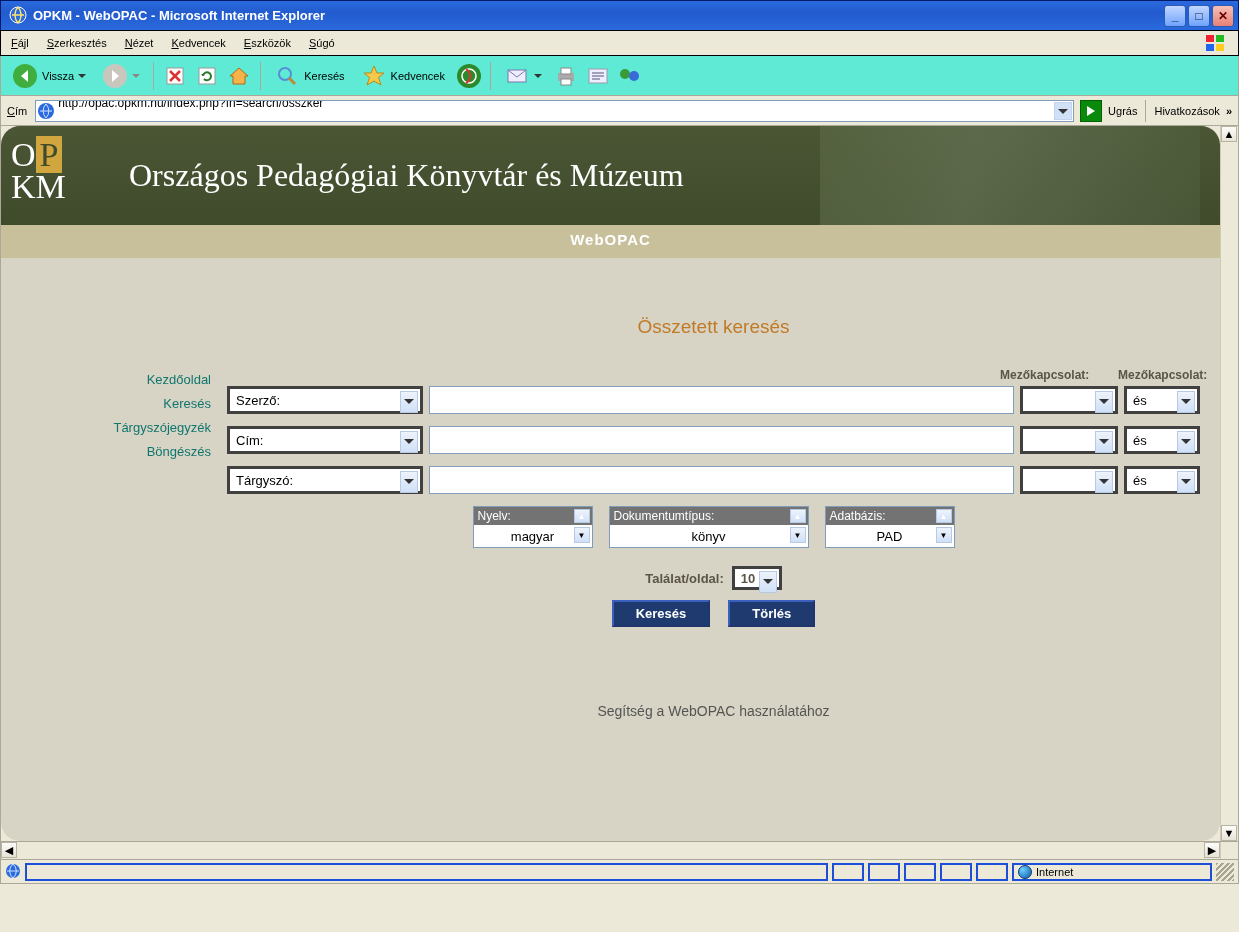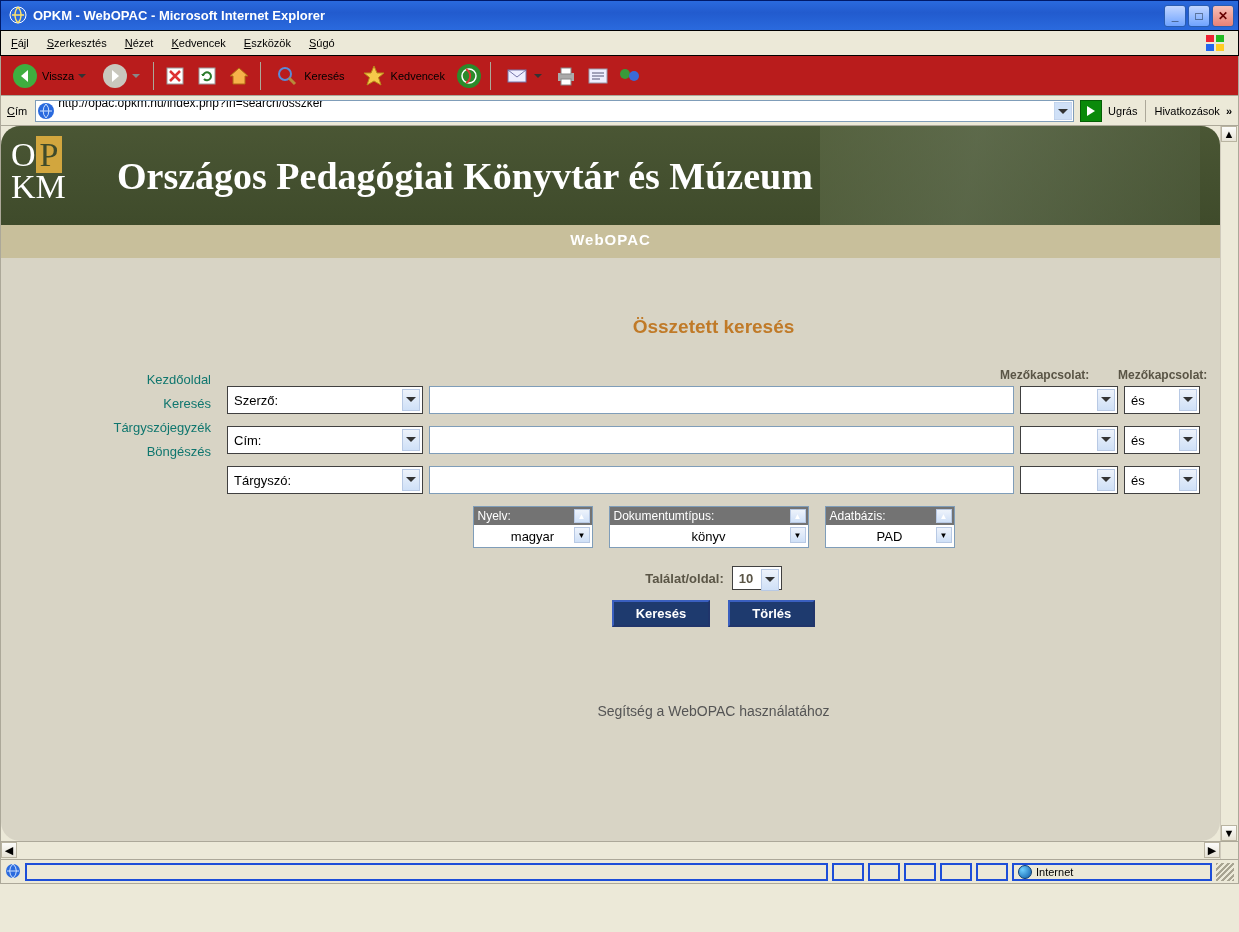--- a/index.html
+++ b/index.html
@@ -12,21 +12,21 @@
   .titlebar-title { font-weight:bold; font-size:13px; flex:1; }
   .win-btns { display:flex; gap:2px; }
   .win-btn { width:22px; height:22px; background:linear-gradient(#c2d6ff,#6fa3ff); border:1px solid #2a5db0; border-radius:3px; display:flex; align-items:center; justify-content:center; color:#123; font-weight:bold; font-size:12px; }
   .win-btn.close { background:linear-gradient(#f7bfb8,#e88176); color:#600; }
 
   .menubar { background:#ece9d8; border:1px solid #000000; padding:4px 10px; display:flex; align-items:center; gap:18px; height:26px; }
   .menubar span u { text-decoration:underline; }
   .menubar .spacer { flex:1; }
   .flag { width:24px; height:20px; }
 
-  .toolbar { background:#b91c1c; border:1px solid #aca899; border-top:none; padding:2px 6px; display:flex; align-items:center; gap:6px; height:40px; }
+  .toolbar { background:#5eead4; border:1px solid #aca899; border-top:none; padding:2px 6px; display:flex; align-items:center; gap:6px; height:40px; }
   .tbtn { display:flex; align-items:center; gap:4px; padding:2px 4px; border:1px solid transparent; border-radius:3px; }
   .ticon { width:26px; height:26px; display:flex; align-items:center; justify-content:center; }
   .dropdown-caret { width:8px; display:inline-flex; align-items:center; }
   .pipe { width:1px; height:28px; background:#aca899; margin:0 2px; }
 
   .addrbar { background:#ece9d8; border:1px solid #aca899; border-top:none; padding:3px 6px; display:flex; align-items:center; gap:6px; height:30px; }
   .addrbar .lbl { margin-right:2px; }
   .addrbar input { flex:1; height:22px; border:1px solid #7f9db9; padding:2px 4px 18px 22px; font-family:inherit; font-size:12px; background:#fff; }
   .addrbar .url-wrap { position:relative; flex:1; display:flex; }
   .addrbar .url-wrap .pageicon { position:absolute; left:2px; top:2px; }
@@ -41,37 +41,37 @@
   .scroll-h-wrap .track { flex:1; background:#ece9d8; }
   .sbtn { background:linear-gradient(#fcfcfa,#e7e3d6); border:1px solid #b9b4a1; width:16px; height:16px; display:flex; align-items:center; justify-content:center; }
 
   .page { flex:1; background:#d8d4c5; overflow:hidden;border-radius:19px; }
 
   .banner { height:99px; background:linear-gradient(#4a5634,#3f4b2b); display:flex; align-items:center; color:#fff; position:relative; }
   .banner .logo { width:96px; height:74px; margin:0 10px; display:flex; flex-direction:column; align-items:flex-start; font-family:"Times New Roman",serif; }
   .banner .op { font-size:34px; line-height:32px; color:#fff; }
   .banner .op .p { background:#d2a63e; color:#3f4b2b; padding:0 4px; }
   .banner .km { font-size:34px; line-height:32px; color:#fff; }
-  .banner h1 { font-family:"Times New Roman",serif; font-weight:bold; font-size:38px; margin:0; }
+  .banner h1 { font-family:"Times New Roman",serif; font-weight:normal; font-size:32px; margin:12px; }
   .banner .photo { position:absolute; right:20px; top:0; bottom:0; width:380px; background:linear-gradient(100deg,#5d6a47,#6a775a 40%,#505d3e); opacity:.6; }
 
   .subhdr { background:#c8bf9b; text-align:center; color:#fff; font-weight:bold; font-size:15px; letter-spacing:1px; padding:6px 0 10px; }
 
   .content { display:flex; }
   .sidebar { width:226px; padding:110px 16px 0 0; text-align:right; color:#0f766e; font-size:13px; line-height:24px; }
   .sidebar div { cursor:pointer; }
   .main { flex:1; padding:20px 20px 0 0; }
-  h2.frm-title { text-align:center; color:#c07a28; font-size:19px; font-weight:bold; margin:38px 0 30px; }
+  h2.frm-title { text-align:center; color:#c07a28; font-size:19px; font-weight:normal; margin:38px 0 30px; }
 
   .tbl-lbls { display:flex; justify-content:flex-end; gap:14px; padding-right:2px; color:#5a5546; font-size:12px; font-weight:bold; margin-bottom:4px; }
   .tbl-lbls span:first-child { width:104px; text-align:left; }
   .tbl-lbls span:last-child { width:80px; text-align:left; }
 
   .search-row { display:flex; gap:6px; margin-bottom:12px; align-items:center; }
-  .sel { border:1px solid #404040; background:#fff; height:28px; display:flex; align-items:center; position:relative; padding:0 36px 0 6px; font-size:13px; }
+  .sel { border:3px solid #404040; background:#fff; height:28px; display:flex; align-items:center; position:relative; padding:0 36px 0 6px; font-size:13px; }
   .sel .caret { position:absolute; right:2px; top:2px; width:18px; height:22px; background:linear-gradient(#eef3fb,#cfe0f7); border:1px solid #b8c9e4; display:flex; align-items:center; justify-content:center; }
   .field-sel { width:196px; }
   .txt { flex:1; border:1px solid #7f9db9; background:#fff; height:28px; }
   .rel-sel { width:98px; }
   .and-sel { width:76px; }
 
   .filter-row { display:flex; gap:16px; justify-content:center; margin-top:8px; font-size:13px; }
   .filter-box { border:1px solid #7f9db9; background:#fff; width:120px; }
   .filter-box .hdr { background:#737373; color:#fff; display:flex; align-items:center; padding:2px 4px; font-size:12px; position:relative; }
   .filter-box .hdr .spin { position:absolute; right:2px; top:2px; width:16px; height:14px; background:linear-gradient(#eef3fb,#cfe0f7); border:1px solid #b8c9e4; display:flex; align-items:center; justify-content:center; font-size:8px; }

